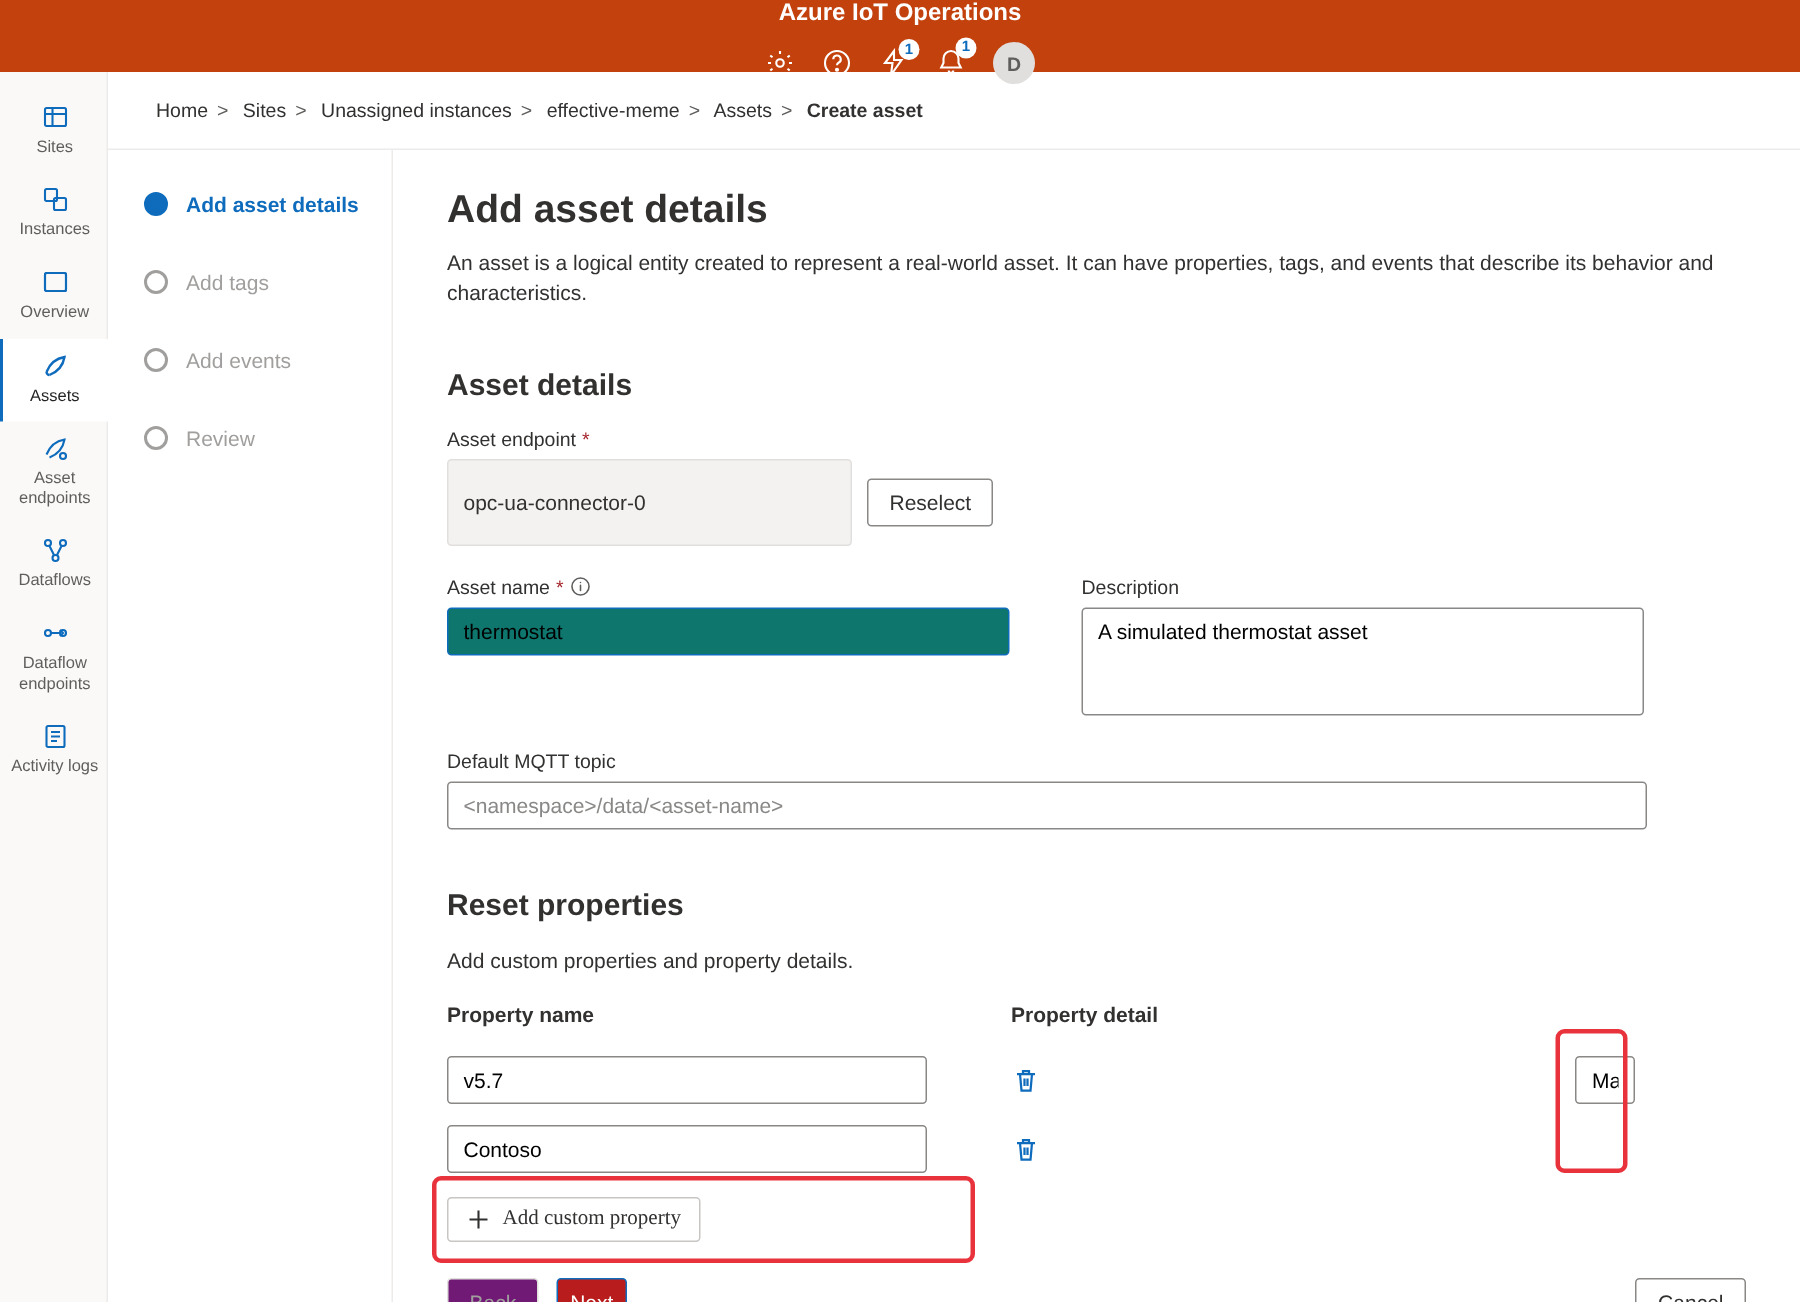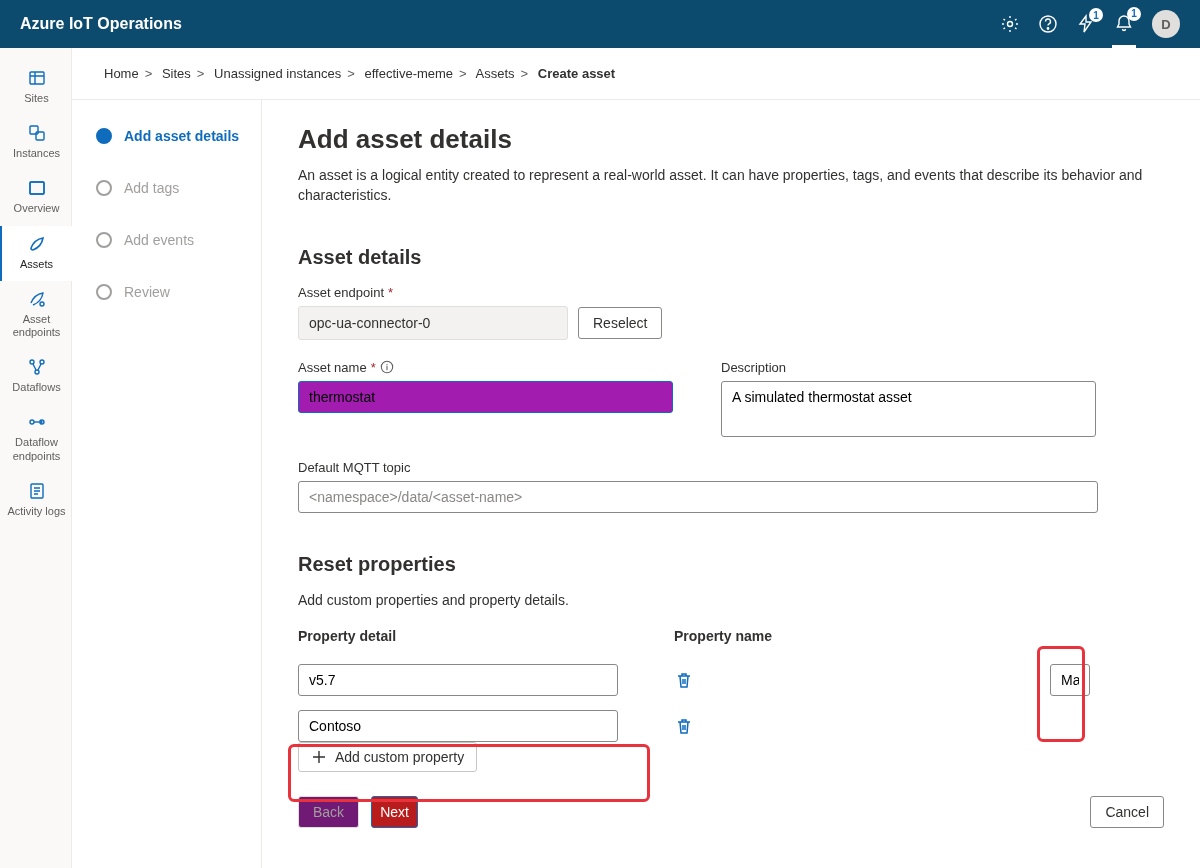--- a/index.html
+++ b/index.html
@@ -8,26 +8,27 @@
     font-size: 14px;
     color: #323130;
     background: #ffffff;
     width: 1200px;
     height: 868px;
     overflow: hidden;
   }
   
   .topbar {
     height: 48px;
-    background: #0c4a6e;
+    background: #c2410c;
     color: #fff;
     display: flex;
     align-items: center;
     padding: 0 20px;
     justify-content: space-between;
+    flex-direction: column;
   }
   .topbar-title { font-size: 16px; font-weight: 600; }
   .topbar-actions { display: flex; align-items: center; gap: 18px; }
   .topbar-icon { width: 20px; height: 20px; display:flex; align-items:center; justify-content:center; position:relative; cursor:pointer; }
   .badge {
     position: absolute; top:-6px; right:-7px; background:#fff; color:#0f6cbd;
     border-radius:50%; width:14px; height:14px; font-size:10px; display:flex; align-items:center; justify-content:center;
     font-weight:600;
   }
   .avatar {
@@ -77,44 +78,44 @@
   .form-area { flex:1; overflow-y:auto; padding: 24px 36px 0 36px; position:relative;}
   h1.page-title { font-size:26px; font-weight:600; margin-bottom:10px; }
   .intro { font-size:14px; color:#323130; margin-bottom:40px; line-height:1.45; }
   h2.section { font-size:20px; font-weight:600; margin-bottom:16px; }
   .field-label { font-size:13px; margin-bottom:6px; display:flex; align-items:center; gap:4px;}
   .req { color:#a4262c; }
   .info-icon { width:14px; height:14px; }
   .field-row { margin-bottom:20px;}
   .readonly-box {
     background:#f3f2f1; border:1px solid #e1dfdd; border-radius:3px;
-    padding:8px 10px; font-size:14px; color:#323130; display:inline-block; width:270px;
+    padding:20px 10px; font-size:14px; color:#323130; display:inline-block; width:270px;
   }
   .btn {
     border:1px solid #8a8886; border-radius:3px; background:#fff; padding:7px 14px;
     font-size:14px; cursor:pointer; color:#323130;
   }
   .btn-primary { background:#b91c1c; color:#fff; border-color:#0f6cbd; padding:7px 8px; font-weight: 400;}
   .btn-disabled { background:#701a75; color:#a19f9d; border-color:#e1dfdd; cursor:default;}
   .btn-link { border:1px solid #c8c6c4; background:#fff; padding:6px 12px; display:inline-flex; align-items:center; gap:8px; font-size:14px; color:#323130; border-radius:3px; cursor:pointer;}
   .btn-link svg { width:16px; height:16px; }
   input.text, textarea.text {
     width:100%; border:1px solid #8a8886; border-radius:3px; padding:7px 10px;
     font-size:14px; font-family:inherit;
   }
-  input.text.highlight { border-color:#0f6cbd; background:#a21caf; }
-  textarea.text { resize:none; height:56px; }
+  input.text.highlight { border-color:#0f6cbd; background:#0f766e; }
+  textarea.text { resize:none; height:72px; }
   input.text::placeholder { color:#8a8886; }
   .two-col { display:flex; gap:48px; }
   .two-col > div { flex:1; max-width:375px; }
   .full-input input.text { width:100%; }
   .delete-icon { color:#0f6cbd; cursor:pointer; width:20px; height:20px; }
   .col-header { font-weight:600; font-size:14px; margin-bottom:6px;}
   .props-grid { display:grid; grid-template-columns: 320px 320px 40px; column-gap:56px; row-gap:14px; align-items:center;}
-  .actions-row { display:flex; gap:16px; }
+  .actions-row { display:flex; gap:16px; margin-top:16px;font-family:Liberation Serif, serif;}
   .highlight-box-abs { position:absolute; border:3px solid #e8323c; border-radius:6px; pointer-events:none;}
   .footer {
     display:flex; justify-content:space-between; padding:16px 0;
     border-top:0; margin-top:8px;
   }
   .footer-left { display:flex; gap:12px; }
 </style>
 </head>
 <body>
 
@@ -290,22 +291,22 @@
           <input class="text" type="text" placeholder="&lt;namespace&gt;/data/&lt;asset-name&gt;" style="">
         </div>
 
         <div style="height:20px;"></div>
 
         <h2 class="section">Reset properties</h2>
         <p style="margin-bottom:20px;">Add custom properties and property details.</p>
 
         <div style="position:relative;">
           <div class="props-grid">
+            <div class="col-header">Property name</div>
             <div class="col-header">Property detail</div>
-            <div class="col-header">Property name</div>
             <div></div>
 
             <input class="text" type="text" value="v5.7" style="">
             <svg class="delete-icon" viewBox="0 0 20 20" fill="none" stroke="#0f6cbd" stroke-width="1.5">
                 <path d="M4 6h12M8 6V4h4v2M6 6l1 11h6l1-11M9 9v5M11 9v5"></path>
               </svg>
 
             <input class="text" type="text" value="Manufacturer" style="">
             <input class="text" type="text" value="Contoso" style="">
             <svg class="delete-icon" viewBox="0 0 20 20" fill="none" stroke="#0f6cbd" stroke-width="1.5">

